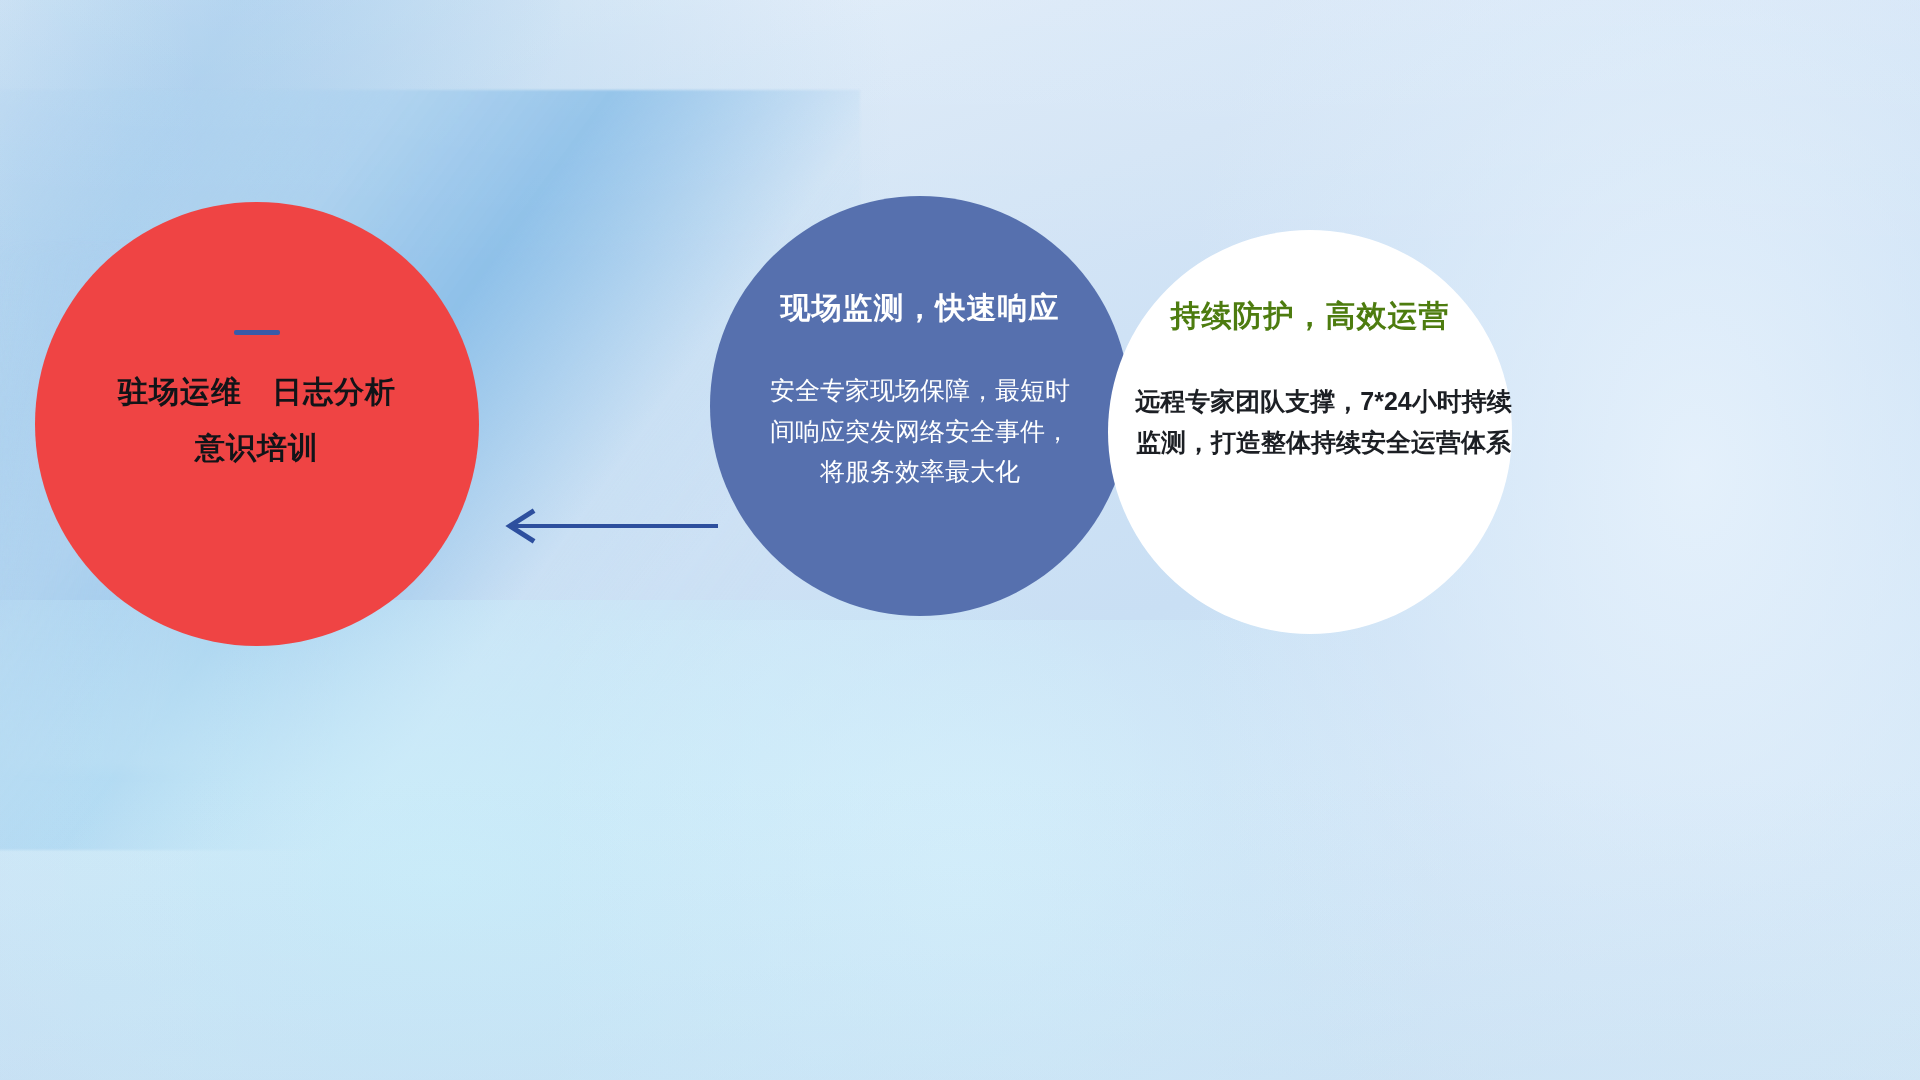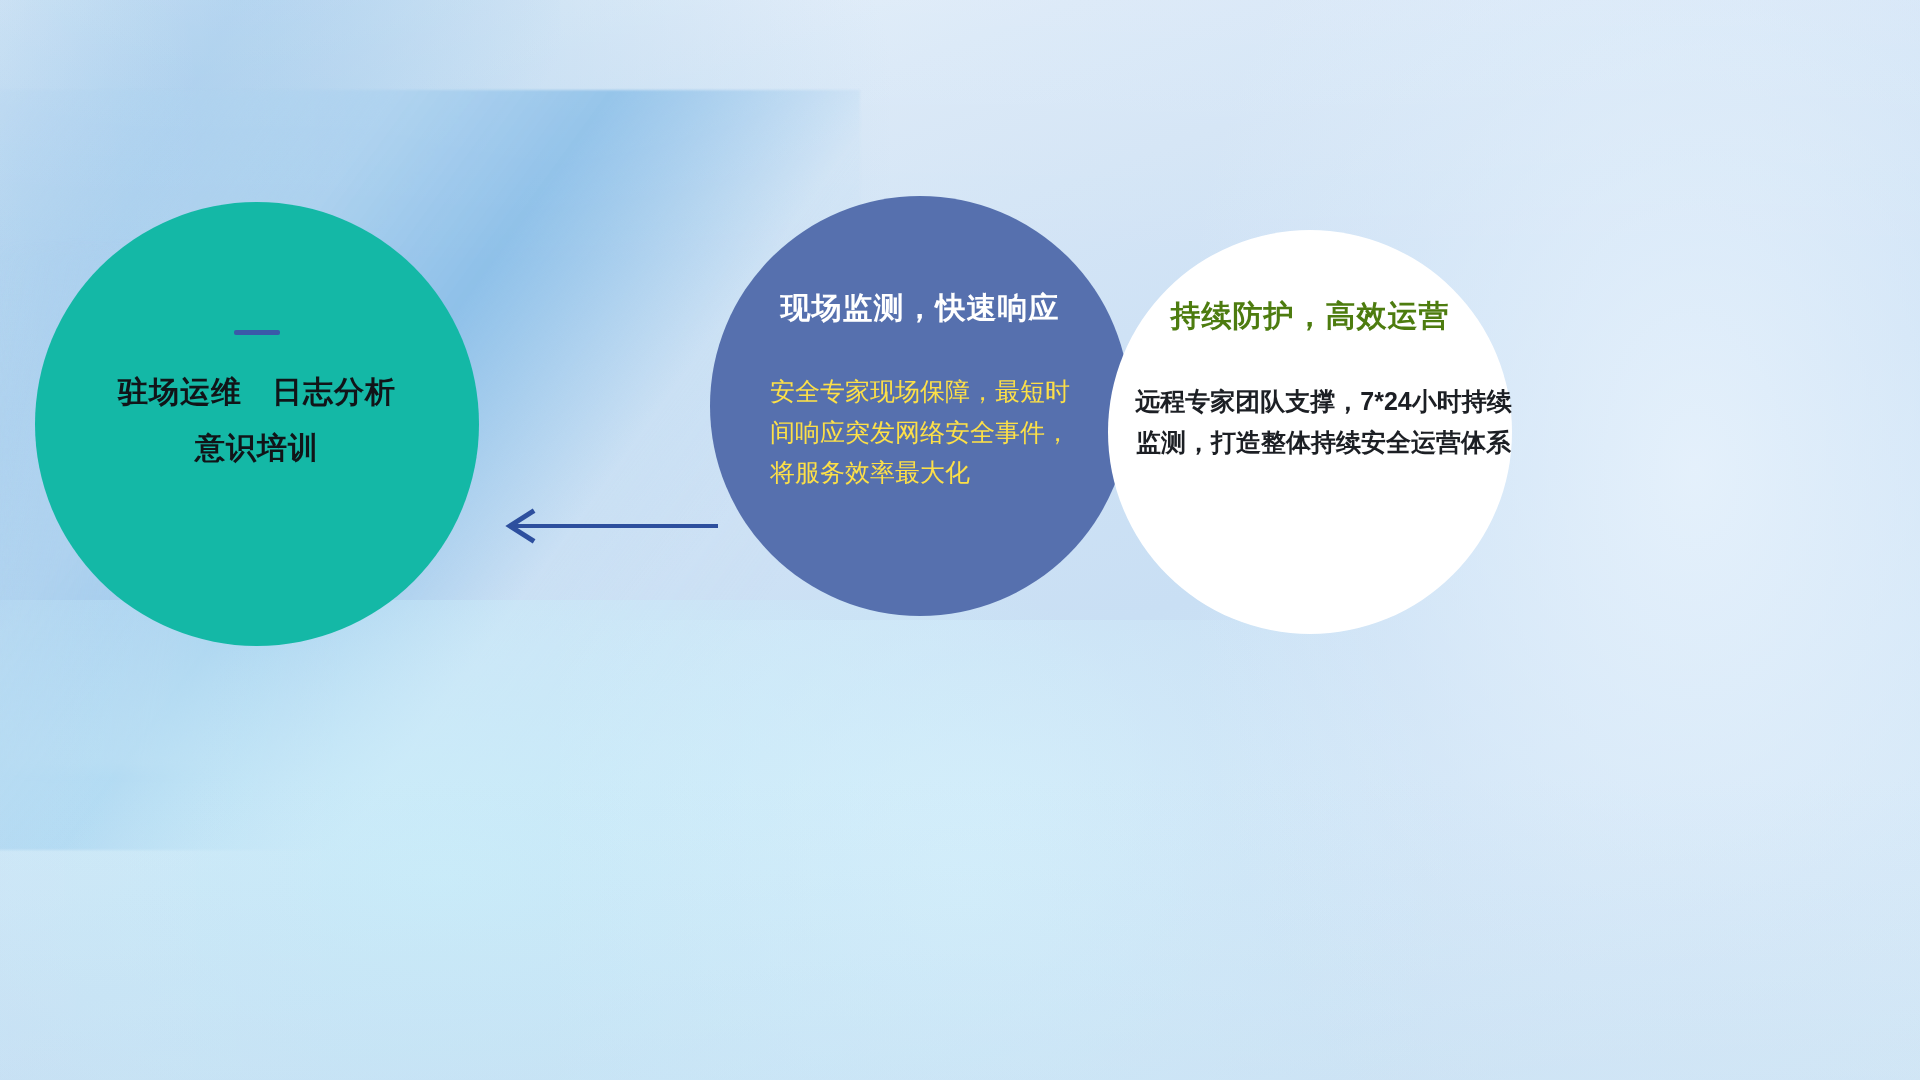--- a/index.html
+++ b/index.html
@@ -56,21 +56,21 @@
   }
 
   
   #stage{ position:absolute; inset:0; }
 
   .circle{ position:absolute; border-radius:50%; }
 
   
   #c1{
     left:35px; top:202px; width:444px; height:444px;
-    background:#14b8a6;
+    background:#ef4444;
     box-shadow:0 0 0 0 rgba(0,0,0,0);
     display:flex; flex-direction:column; align-items:center;
   }
   #c1 .rule{
     width:46px; height:5px; background:#3a5aa8; border-radius:2px;
     margin-top:128px;
   }
   #c1 .lines{ margin-top:42px; text-align:center; }
   #c1 .row{
     font-size:30px; font-weight:bold; color:#111418;
@@ -87,23 +87,24 @@
     z-index:2;
     display:flex; flex-direction:column; align-items:center;
   }
   #c2 .title{
     margin-top:92px;
     font-size:30px; font-weight:bold; color:#ffffff;
     letter-spacing:1px; white-space:nowrap;
   }
   #c2 .body{
     margin-top:42px;
-    width:300px; text-align:left;
-    font-size:25px; color:#fde047; line-height:1.62;
+    width:300px; text-align:center;
+    font-size:25px; color:#ffffff; line-height:1.62;
     font-weight:400;
+    font-family:Liberation Serif, serif;
   }
 
   
   #c3{
     left:1108px; top:230px; width:404px; height:404px;
     background:#ffffff;
     z-index:3;
     display:flex; flex-direction:column; align-items:center;
   }
   #c3 .title{

